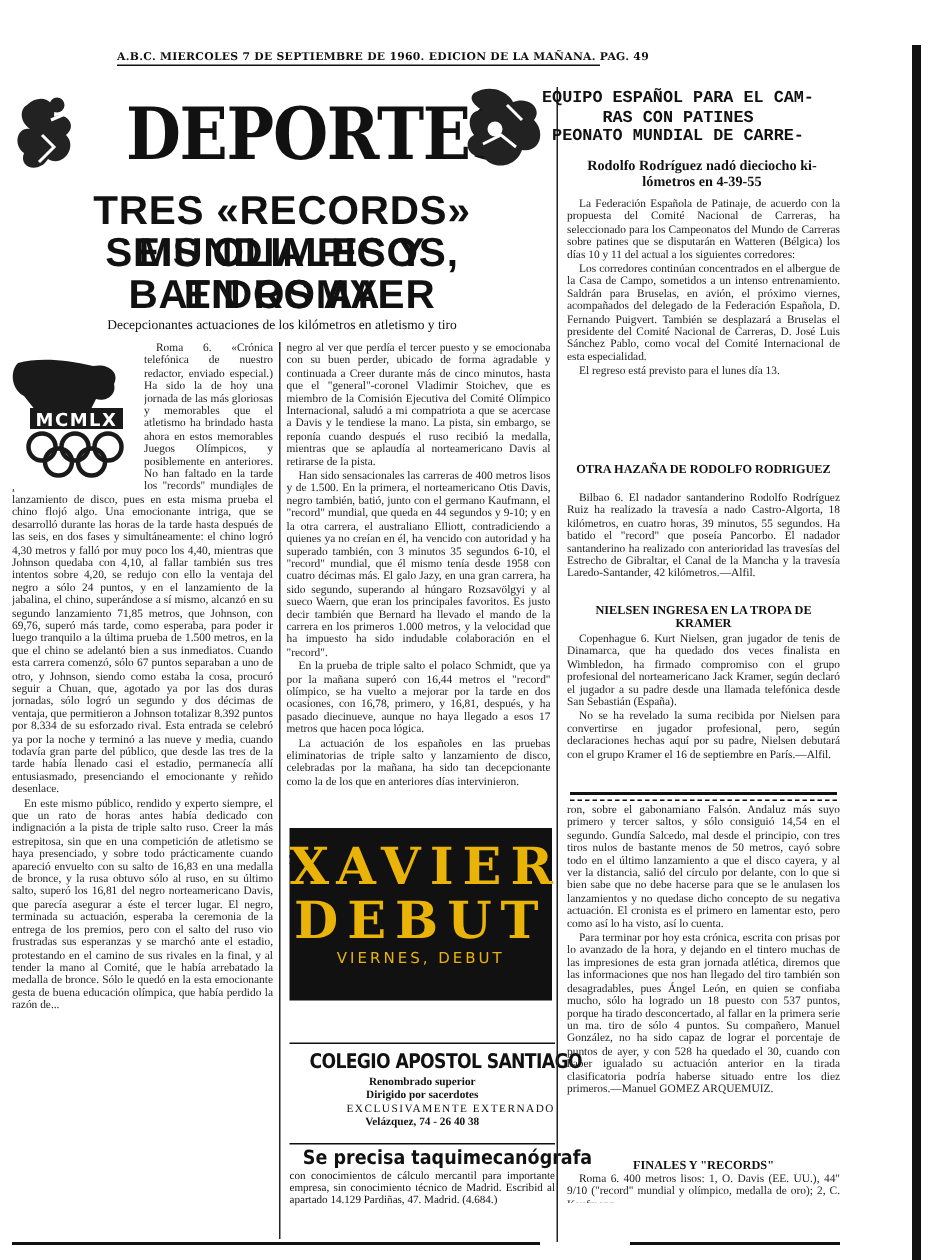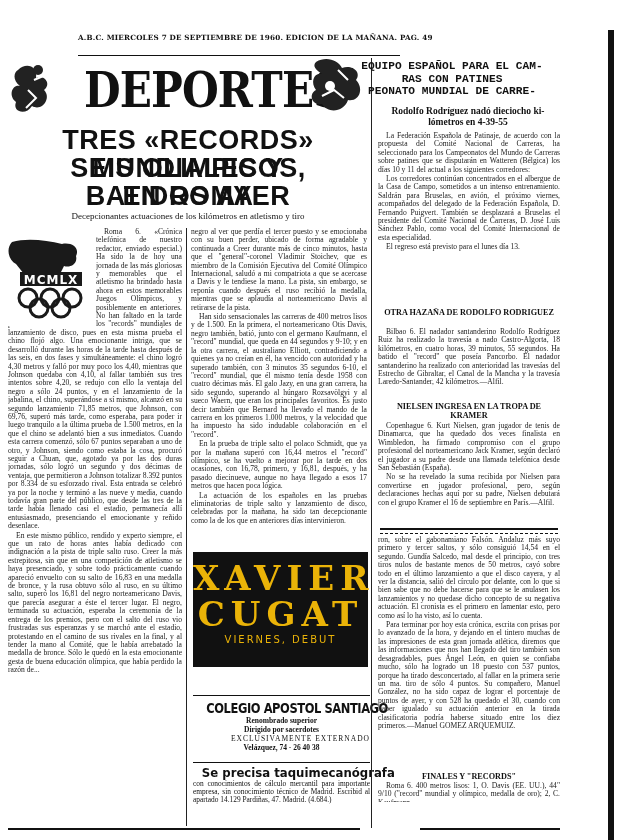--- a/index.html
+++ b/index.html
@@ -1,20 +1,20 @@
 <!DOCTYPE html>
 <html><head>
 <meta charset="utf-8">
 <style>
   html, body { margin:0; padding:0; background:#ffffff; }
   body { width:620px; height:840px; position:relative; overflow:hidden;
          font-family:"DejaVu Serif", serif; color:#111; }
   .abs { position:absolute; }
   .dateline { left:78px; top:33px; width:322px; font-size:7.2px; font-weight:bold;
-              letter-spacing:0.2px; white-space:nowrap; border-bottom:1.5px solid #111; padding-bottom:13px; }
+              letter-spacing:0.2px; white-space:nowrap; border-bottom:1.5px solid #111; padding-bottom:1px; }
   .masthead { left:8px; top:60px; width:360px; height:64px; }
   .masthead .word { position:absolute; left:76px; top:2px; font-family:"DejaVu Serif", serif; font-weight:bold;
                     font-size:48px; letter-spacing:-1px; transform:scaleX(0.88); transform-origin:left top; }
   .deco { position:absolute; width:58px; height:60px; }
   .headline { left:8px; width:360px; text-align:center; font-family:Liberation Sans, sans-serif;
               font-weight:bold; font-size:27px; line-height:28px; letter-spacing:0.5px; }
   .subhead { left:8px; top:211px; width:360px; text-align:center; font-size:9px; font-family:"Liberation Serif", serif; }
   .col { font-family:"Liberation Serif", serif; font-size:7.6px; line-height:8.4px; text-align:justify; overflow:hidden; color:#222; }
   .col p { margin:0 0 1px 0; text-indent:8px; }
   .rule-v { background:#222; width:1px; }
@@ -86,21 +86,21 @@
 <div class="abs col" style="left:191px;top:228px;width:176px;height:342px;">
   <p style="text-indent:0;">negro al ver que perdía el tercer puesto y se emocionaba con su buen perder, ubicado de forma agradable y continuada a Creer durante más de cinco minutos, hasta que el "general"-coronel Vladimir Stoichev, que es miembro de la Comisión Ejecutiva del Comité Olímpico Internacional, saludó a mi compatriota a que se acercase a Davis y le tendiese la mano. La pista, sin embargo, se reponía cuando después el ruso recibió la medalla, mientras que se aplaudía al norteamericano Davis al retirarse de la pista.</p>
   <p>Han sido sensacionales las carreras de 400 metros lisos y de 1.500. En la primera, el norteamericano Otis Davis, negro también, batió, junto con el germano Kaufmann, el "record" mundial, que queda en 44 segundos y 9-10; y en la otra carrera, el australiano Elliott, contradiciendo a quienes ya no creían en él, ha vencido con autoridad y ha superado también, con 3 minutos 35 segundos 6-10, el "record" mundial, que él mismo tenía desde 1958 con cuatro décimas más. El galo Jazy, en una gran carrera, ha sido segundo, superando al húngaro Rozsavölgyi y al sueco Waern, que eran los principales favoritos. Es justo decir también que Bernard ha llevado el mando de la carrera en los primeros 1.000 metros, y la velocidad que ha impuesto ha sido indudable colaboración en el "record".</p>
   <p>En la prueba de triple salto el polaco Schmidt, que ya por la mañana superó con 16,44 metros el "record" olímpico, se ha vuelto a mejorar por la tarde en dos ocasiones, con 16,78, primero, y 16,81, después, y ha pasado diecinueve, aunque no haya llegado a esos 17 metros que hacen poca lógica.</p>
   <p>La actuación de los españoles en las pruebas eliminatorias de triple salto y lanzamiento de disco, celebradas por la mañana, ha sido tan decepcionante como la de los que en anteriores días intervinieron.</p>
 </div>
 <div class="abs wavy" style="left:193px;top:570px;width:175px;"></div>
 
 <div class="abs ad-cugat">
   <div class="n1" style="margin-top:8px;">XAVIER</div>
-  <div class="n2">CUGAT</div>
+  <div class="n2">DEBUT</div>
   <div class="n3">VIERNES, DEBUT</div>
 </div>
 
 <div class="abs ad-colegio">
   <div class="t">COLEGIO APOSTOL SANTIAGO</div>
   <div class="s">Renombrado superior</div>
   <div class="s">Dirigido por sacerdotes</div>
   <div class="s" style="letter-spacing:1px;font-weight:normal;text-align:right;">EXCLUSIVAMENTE EXTERNADO</div>
   <div class="s">Velázquez, 74 - 26 40 38</div>
 </div>

